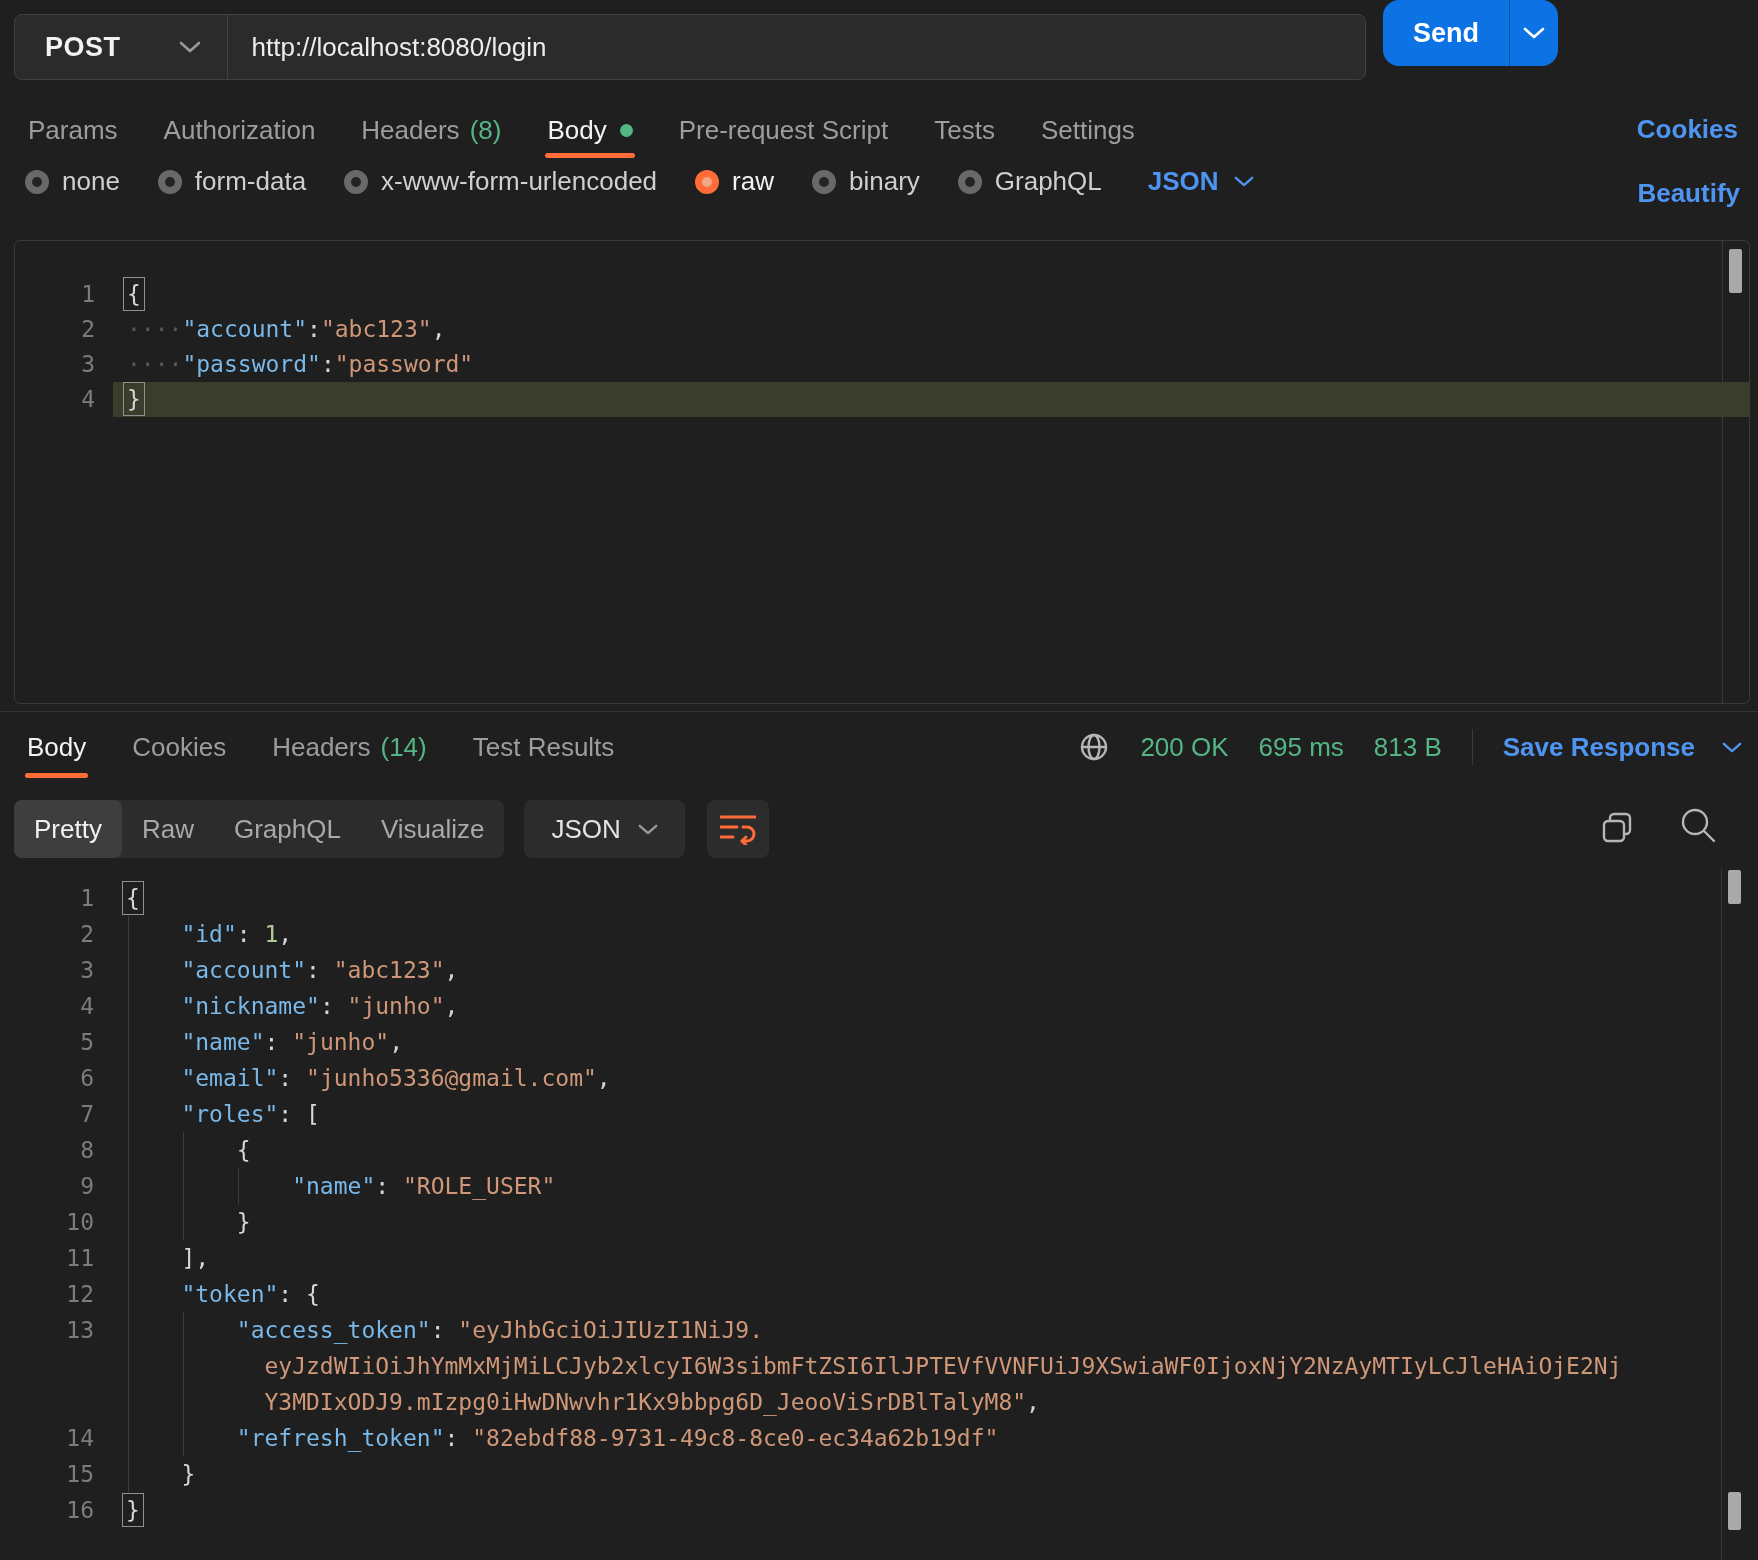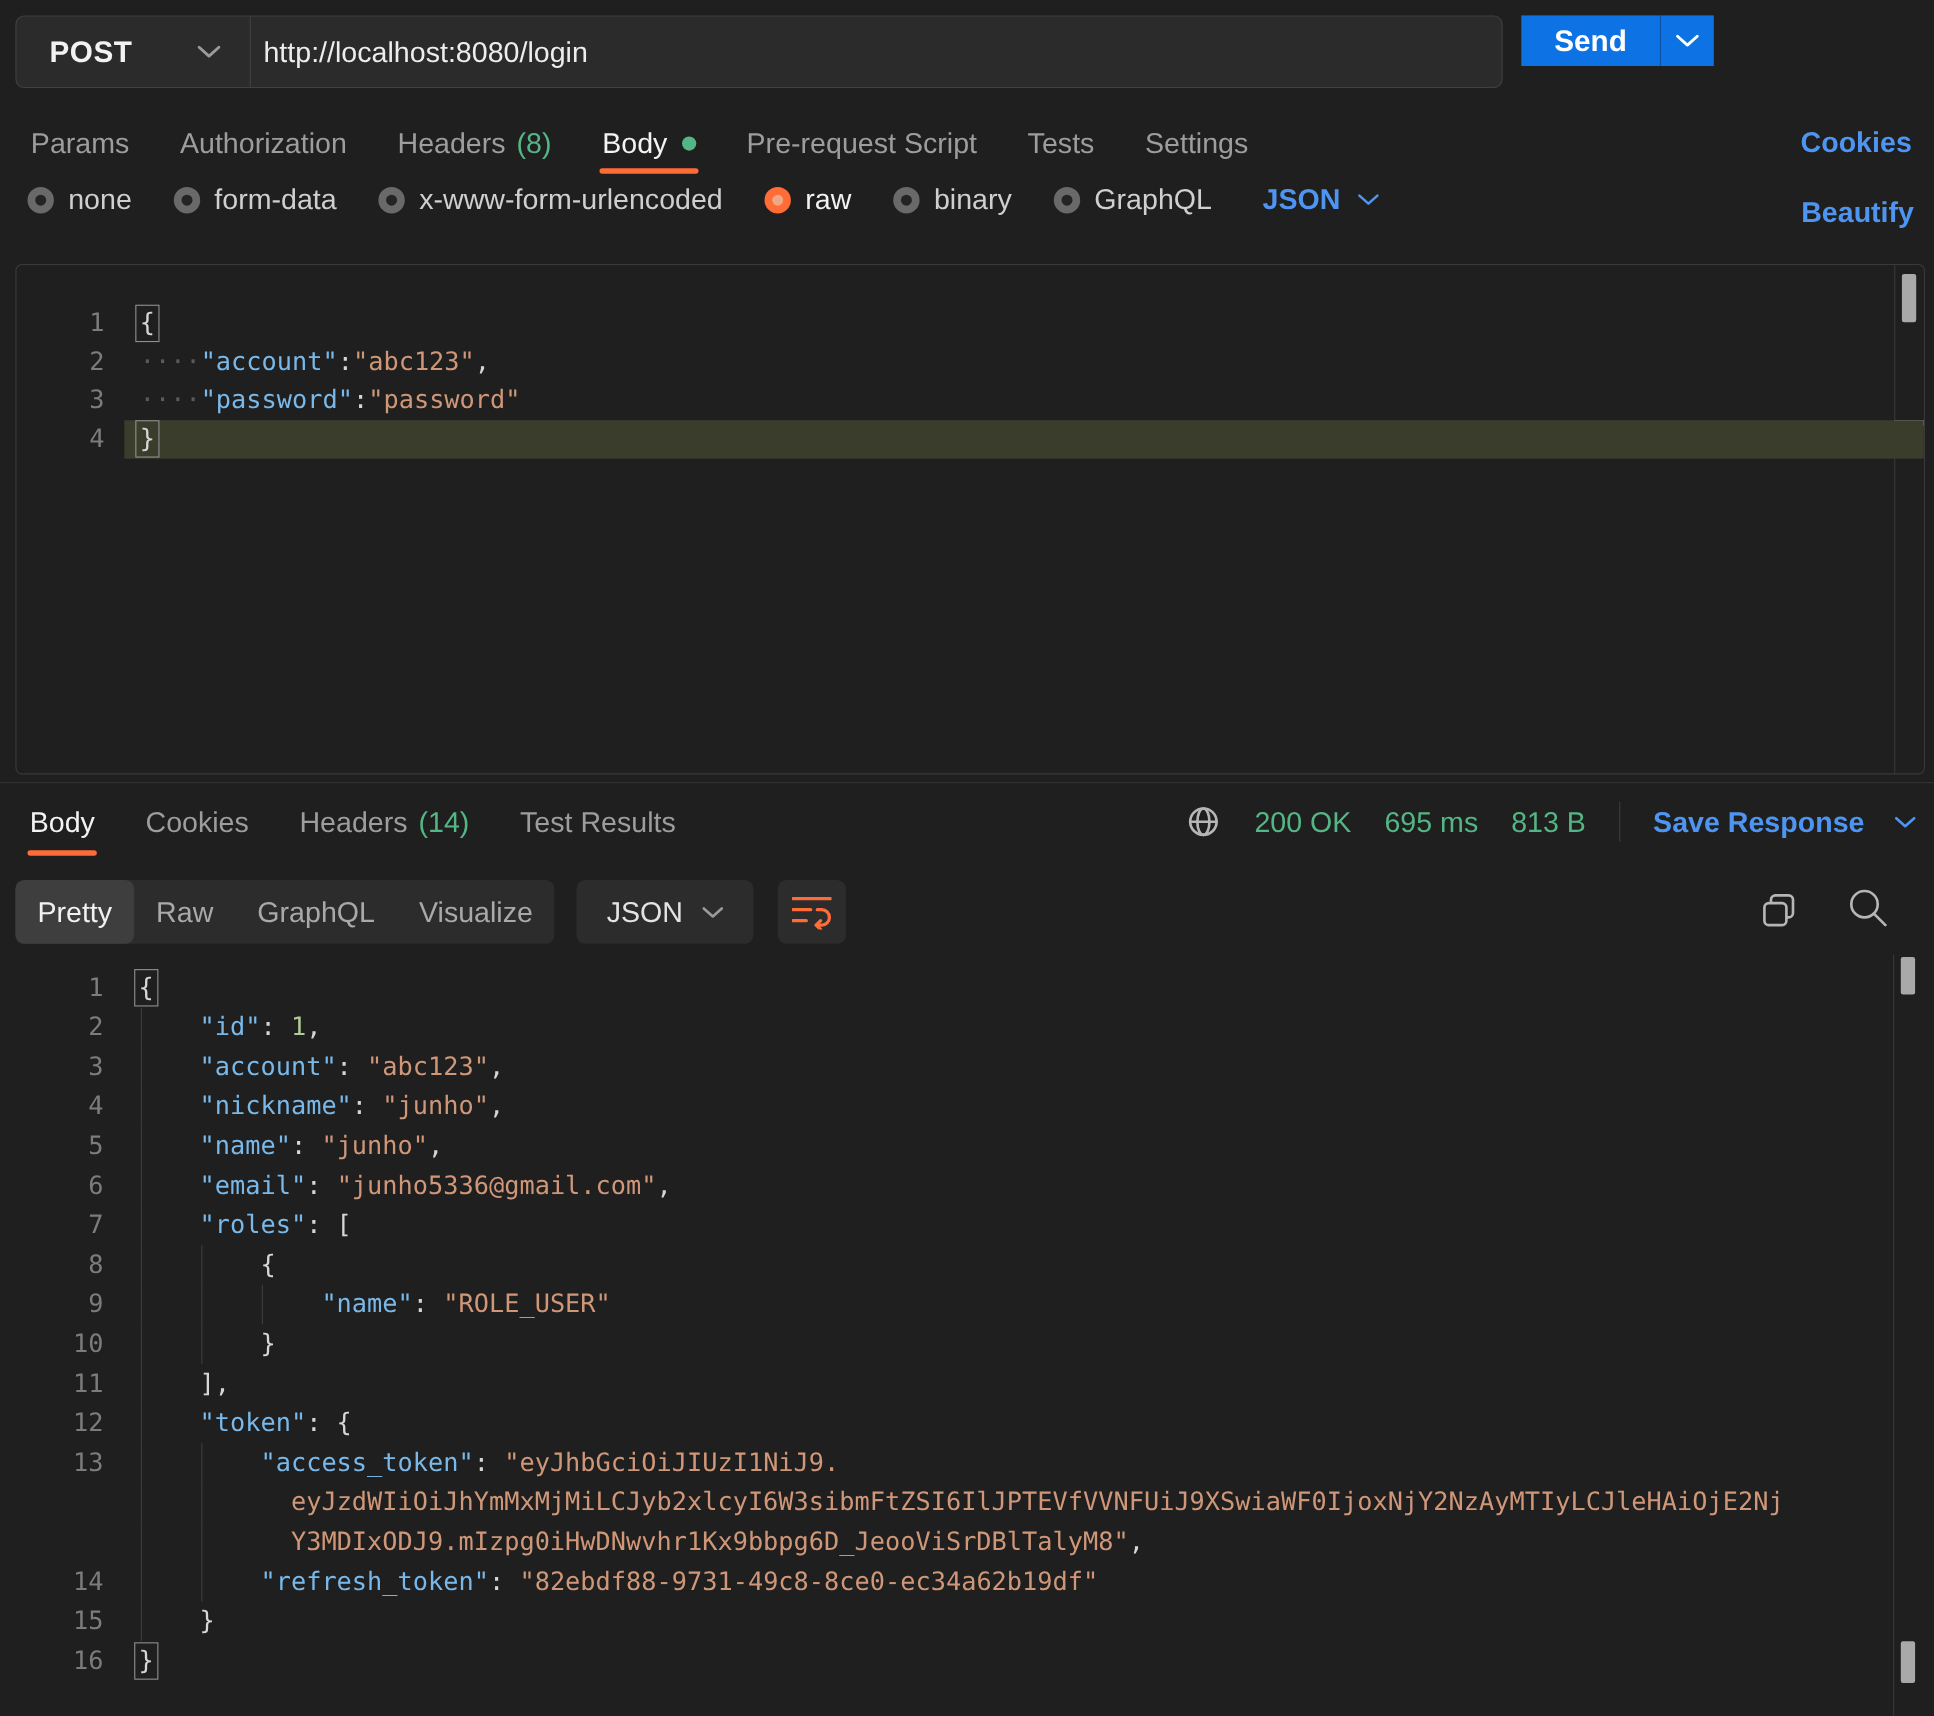--- a/index.html
+++ b/index.html
@@ -10,24 +10,24 @@
     -webkit-font-smoothing:antialiased;
   }
   .abs{position:absolute}
 
   
   #url-bar{left:14px;top:14px;width:1352px;height:66px;background:#2b2b2b;
     border:1px solid #414141;border-radius:8px;display:flex;align-items:center;box-sizing:border-box}
   #method-select{display:flex;align-items:center;height:100%;padding:0 26px 0 30px;gap:58px;cursor:pointer}
   #method-label{font-size:27px;font-weight:bold;color:#f2f2f2;letter-spacing:.5px}
   #method-sep{width:1px;height:100%;background:#414141}
-  #url-text{margin-left:12px;font-size:26px;color:#ededed;white-space:nowrap}
-
-  #send-btn{left:1383px;top:14px;width:175px;height:46px;background:var(--send);
-    border-radius:0;display:flex;align-items:center;cursor:pointer;overflow:hidden}
+  #url-text{margin-left:24px;font-size:26px;color:#ededed;white-space:nowrap}
+
+  #send-btn{left:1383px;top:0;width:175px;height:66px;background:var(--send);
+    border-radius:16px;display:flex;align-items:center;cursor:pointer;overflow:hidden}
   #send-label{flex:1;text-align:center;font-size:27px;font-weight:bold;color:#ffffff}
   #send-sep{width:1px;height:100%;background:rgba(0,0,0,.28)}
   #send-caret{width:48px;display:flex;justify-content:center;align-items:center}
 
   .chev{fill:none;stroke:#9a9a9a;stroke-width:2.6;stroke-linecap:round;stroke-linejoin:round}
   .chev.white{stroke:#ffffff}
   .chev.blue{stroke:var(--link)}
 
   
   .tabrow{display:flex;gap:46px;align-items:stretch}

